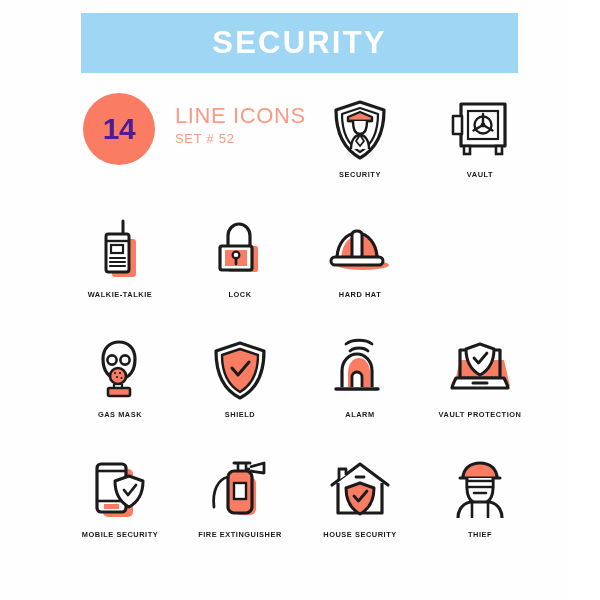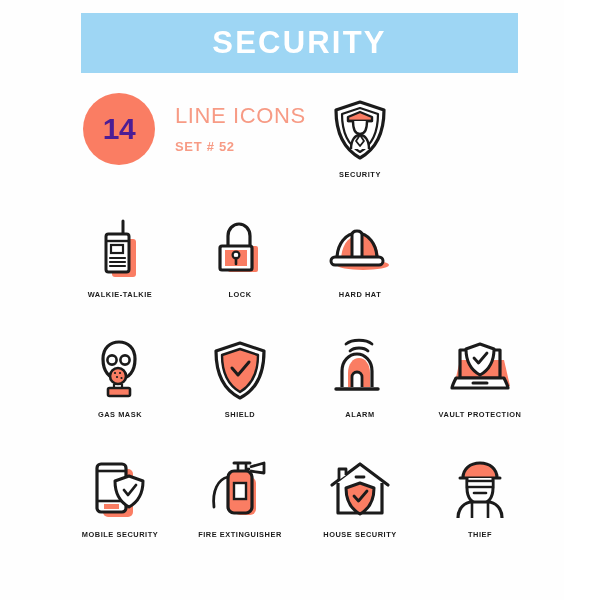--- a/index.html
+++ b/index.html
@@ -76,24 +76,24 @@
   .intro-line1 {
     color: #f79b85;
     font-size: 22px;
     font-weight: normal;
     letter-spacing: 0.6px;
     line-height: 22px;
   }
   .intro-line2 {
     color: #f79b85;
     font-size: 13px;
-    font-weight: bold;
+    font-weight: normal;
     letter-spacing: 0.7px;
     line-height: 20px;
-    margin-top: 10px;
+    margin-top: 2px;
   }
 
   
   .grid {
     position: absolute;
     left: 60px;
     top: 88px;
     width: 480px;
   }
   .row {
@@ -160,20 +160,36 @@
             <path d="M17 22 L41 22 L41 18 L29 13 L17 18 Z" fill="#fa7d63" stroke="#1b1b1b" stroke-width="2.4" stroke-linejoin="round"></path>
             <path d="M17 22 L41 22" stroke="#1b1b1b" stroke-width="2.4"></path>
             <path d="M22 22 C22 30 24 35 29 35 C34 35 36 30 36 22" fill="#fff" stroke="#1b1b1b" stroke-width="2.4" stroke-linejoin="round"></path>
             <path d="M20 50 C20 41 24 36 29 36 C34 36 38 41 38 50" fill="#fff" stroke="#1b1b1b" stroke-width="2.4" stroke-linejoin="round"></path>
             <path d="M29 36 L25 42 L29 47 L33 42 Z" fill="#fff" stroke="#1b1b1b" stroke-width="1.8" stroke-linejoin="round"></path>
           </svg>
         </div>
         <div class="icon-label">SECURITY</div>
       </div>
 
+      <div class="cell">
+        <div class="icon-box">
+          <svg width="62" height="60" viewBox="0 0 62 60">
+            <rect x="20" y="10" width="32" height="32" fill="#fa7d63"></rect>
+            <rect x="12" y="4" width="44" height="42" fill="#fff" stroke="#1b1b1b" stroke-width="3.2" stroke-linejoin="round"></rect>
+            <rect x="19" y="11" width="30" height="28" fill="none" stroke="#1b1b1b" stroke-width="2.2"></rect>
+            <rect x="4" y="16" width="9" height="18" fill="#fff" stroke="#1b1b1b" stroke-width="2.6" stroke-linejoin="round"></rect>
+            <circle cx="34" cy="25" r="8.5" fill="#fff" stroke="#1b1b1b" stroke-width="2.4"></circle>
+            <circle cx="34" cy="25" r="2.4" fill="#1b1b1b"></circle>
+            <path d="M34 25 L34 14 M34 25 L43.5 30.5 M34 25 L24.5 30.5" stroke="#1b1b1b" stroke-width="2.4" stroke-linecap="round"></path>
+            <rect x="15" y="46" width="6" height="8" fill="#fff" stroke="#1b1b1b" stroke-width="2.6"></rect>
+            <rect x="47" y="46" width="6" height="8" fill="#fff" stroke="#1b1b1b" stroke-width="2.6"></rect>
+          </svg>
+        </div>
+        <div class="icon-label">VAULT</div>
+      </div>
     </div>
 
     <div class="row">
 
       <div class="cell">
         <div class="icon-box">
           <svg width="46" height="62" viewBox="0 0 46 62">
             <rect x="15" y="20" width="24" height="38" rx="3" fill="#fa7d63"></rect>
             <path d="M26 2 L26 15" stroke="#1b1b1b" stroke-width="3" stroke-linecap="round"></path>
             <rect x="9" y="15" width="23" height="38" rx="2.5" fill="#fff" stroke="#1b1b1b" stroke-width="3" stroke-linejoin="round"></rect>

